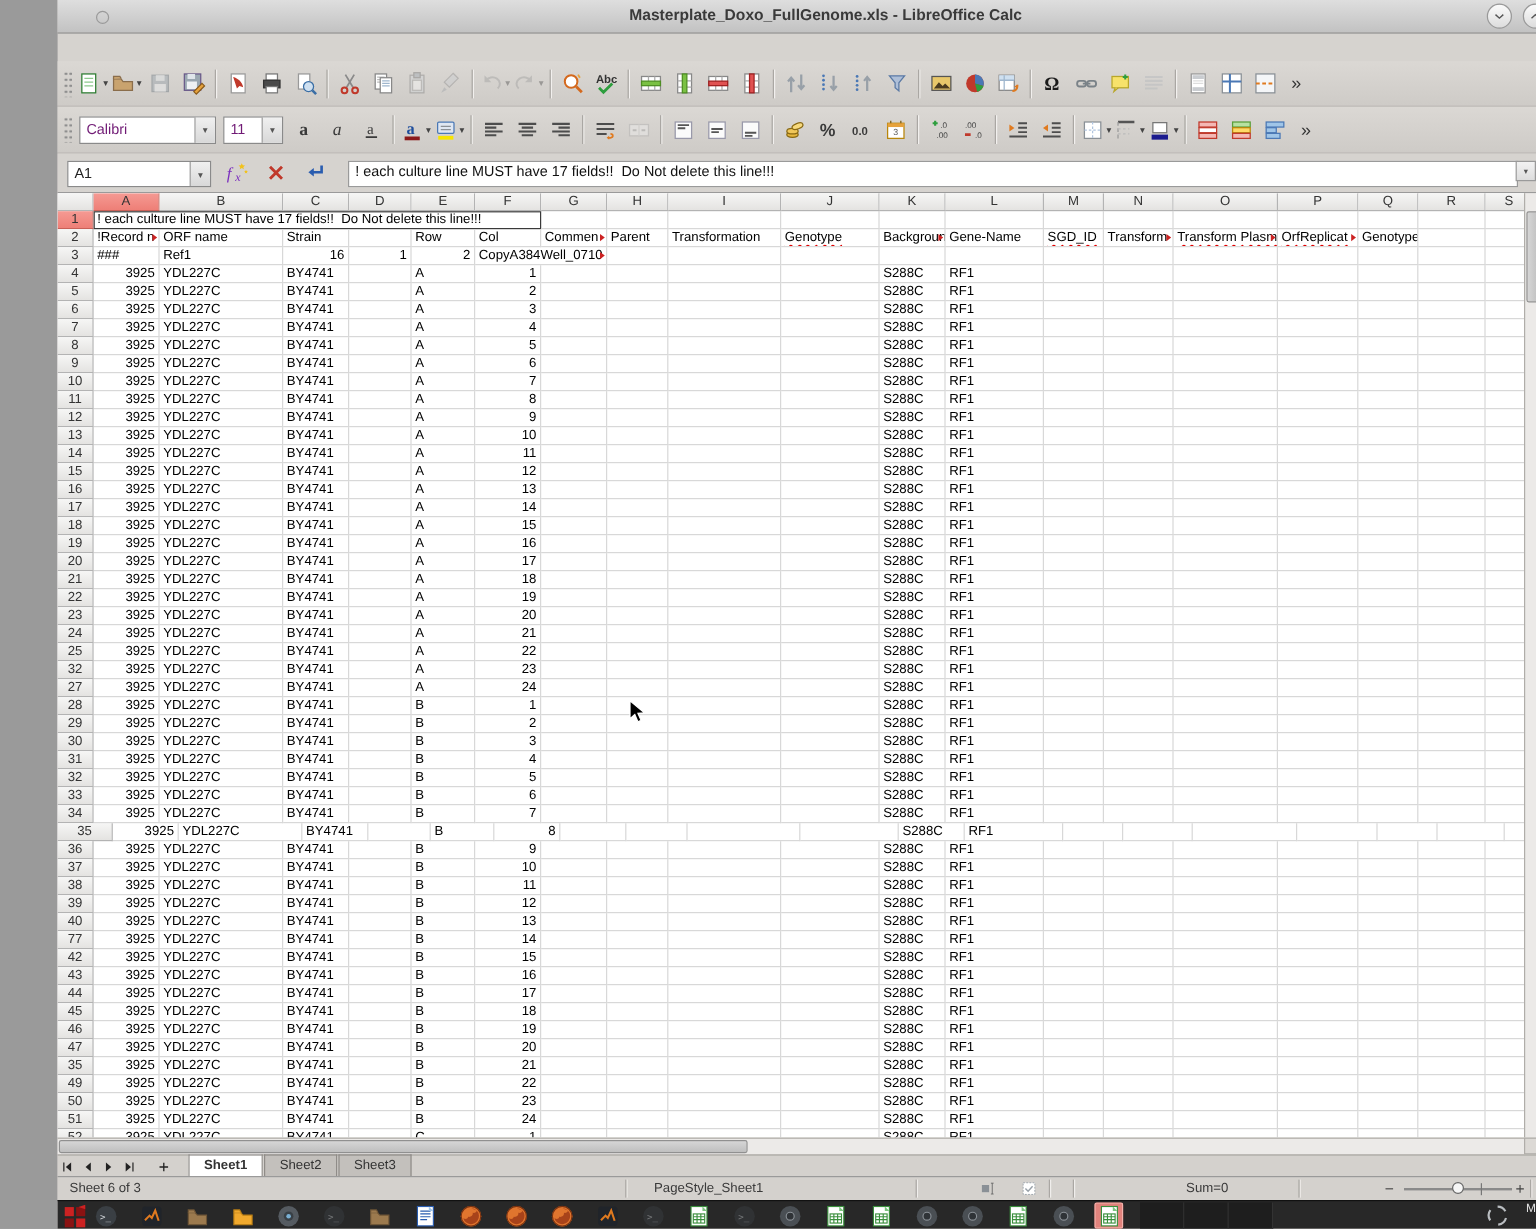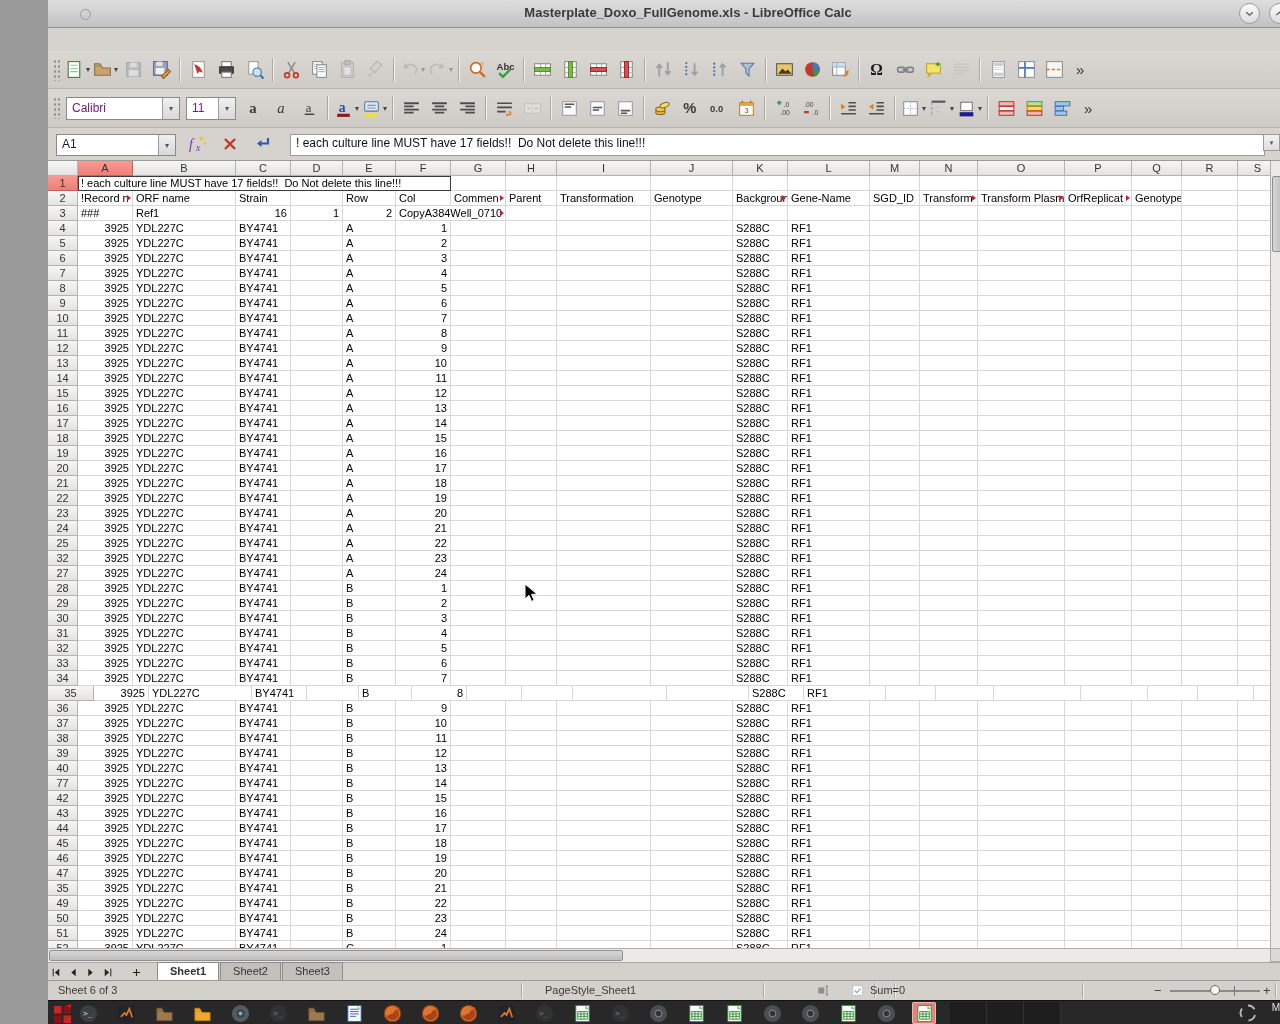--- a/index.html
+++ b/index.html
@@ -1822,21 +1822,21 @@
     <span class="sb-icon" style="left:768px"><svg viewBox="0 0 20 20">
           <rect x="3" y="6" width="8" height="8" fill="#8a9096"></rect>
           <path d="M14.5 4v12M13 4h3M13 16h3" stroke="#666"></path>
         </svg></span>
     <span class="sb-icon" style="left:802px"><svg viewBox="0 0 20 20">
           <rect x="3.5" y="3.5" width="13" height="13" fill="#fff" stroke="#98a0a8" stroke-dasharray="2 1.5"></rect>
           <path d="M6 10l3 3 5-5.5" fill="none" stroke="#98a0a8" stroke-width="1.6"></path>
         </svg></span>
     <span class="sb-sep" style="left:826px"></span>
     <span class="sb-sep" style="left:846px"></span>
-    <span class="sb-text" style="left:822px;width:184px;">Sum=0</span>
+    <span class="sb-text" style="left:866px;width:184px;text-align:center">Sum=0</span>
     <span class="sb-sep" style="left:1034px"></span>
     <span class="zoomsign" style="left:1106px">−</span>
     <span class="zoomtrack"></span>
     <span class="zoomtick"></span>
     <span class="zoomknob"></span>
     <span class="zoomsign" style="left:1215px">+</span>
     <span class="sb-sep" style="left:1227px"></span>
     <span class="sb-text" style="left:1237px">83%</span>
   </div>
 

